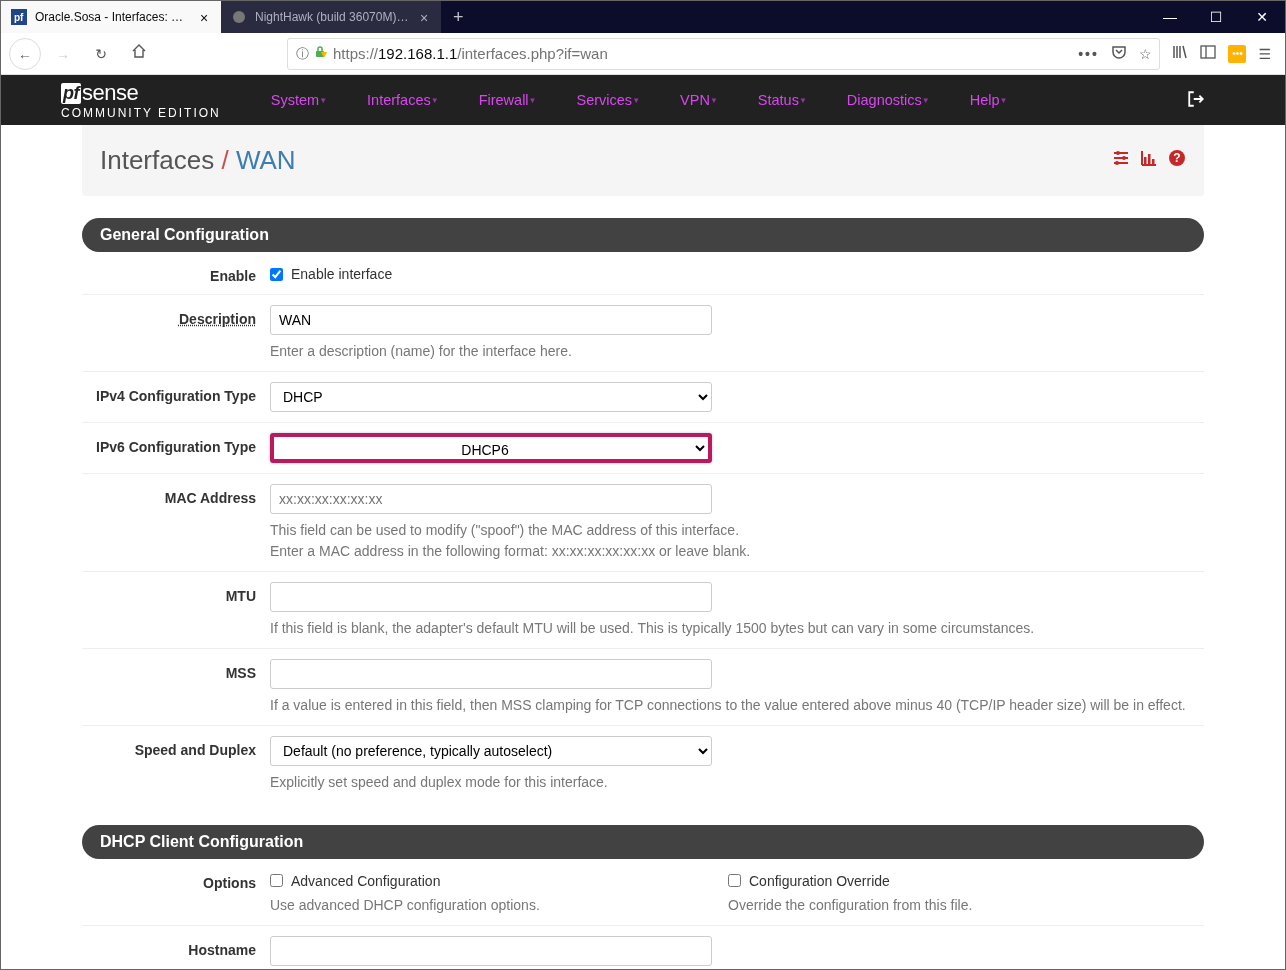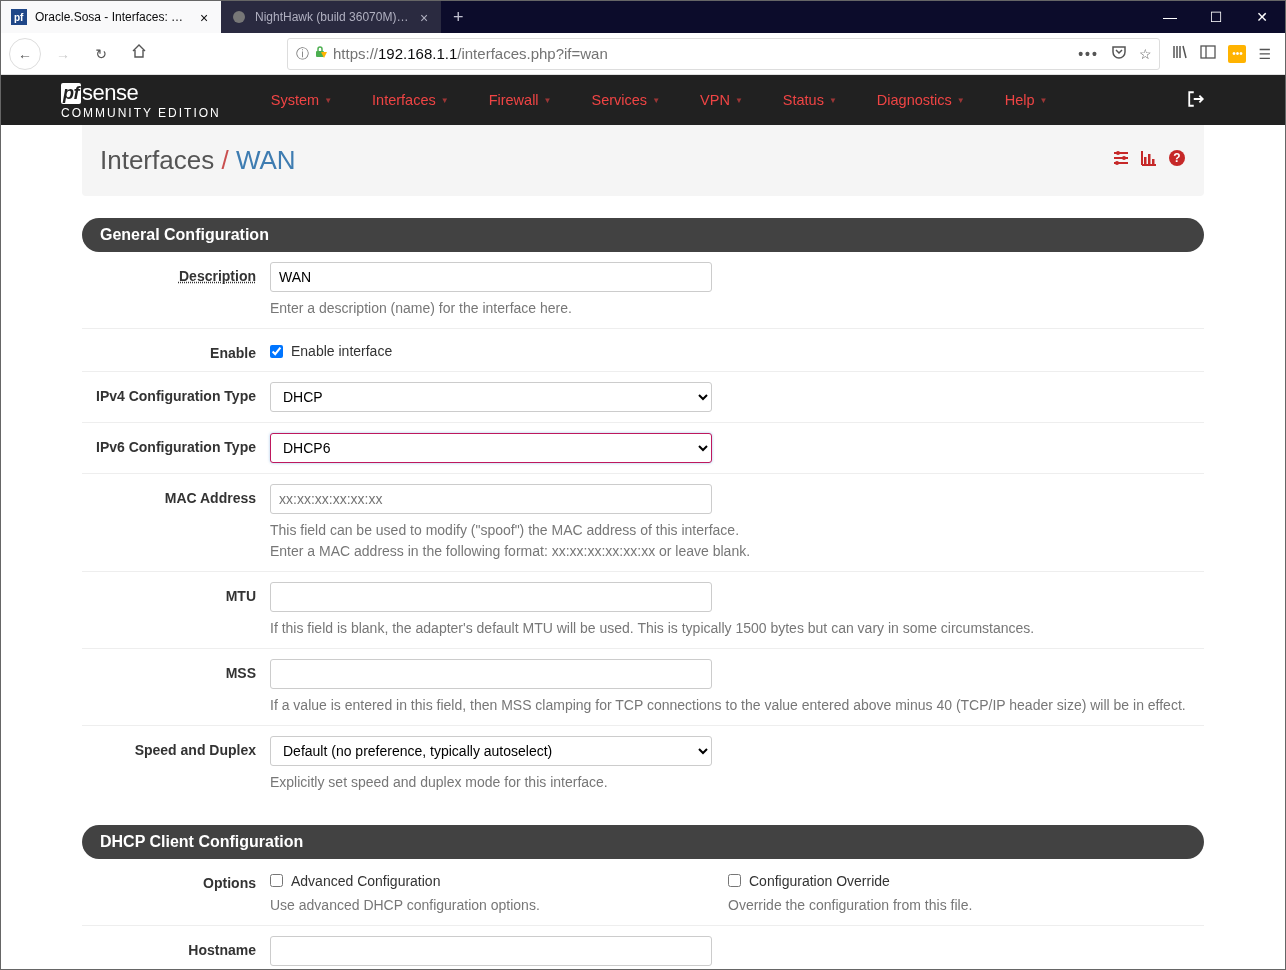--- a/index.html
+++ b/index.html
@@ -30,40 +30,40 @@
 .toolbar-right { display:flex; align-items:center; gap:12px; padding: 0 6px; color:#555;}
 
 
 .content-scroll { flex: 1; overflow-y: scroll; background: #fff; }
 .topnav { background: #212121; height: 50px; display: flex; align-items: center; padding: 0 80px 0 60px; }
 .logo-box { display: flex; flex-direction: column; align-items:flex-start; color:#fff; margin-right: 30px;}
 .logo-main { font-size: 22px; font-weight: 300; letter-spacing: -0.5px; display:flex; align-items:center;}
 .logo-main .pf { background:#fff; color:#212121; display:inline-block; padding:0 2px; border-radius:2px; font-weight:bold; font-style:italic; font-size:18px; margin-right:1px;}
 .logo-sub { font-size: 12px; letter-spacing: 2px; }
 .nav-items { display:flex; gap: 0; }
-.nav-item { padding: 14px 20px; color: #ef4444; cursor: pointer; font-size: 14.5px; display:flex; align-items:center; gap:5px;}
+.nav-item { padding: 14px 20px; color: #d946ef; cursor: pointer; font-size: 14.5px; display:flex; align-items:center; }
 .caret-down { font-size: 8px; opacity: 0.6; }
 .nav-icon-logout { margin-left:auto; cursor:pointer; color:#fff;}
 
 .page-wrap { max-width: 1122px; margin: 0 auto; padding: 0; }
 .breadcrumb-bar { background: #f5f5f5; padding: 20px 18px; display:flex; align-items:center; justify-content:space-between; border-radius: 0 0 4px 4px; text-align: center;}
 .breadcrumb { font-size: 26px; color: #555; font-weight: 300; }
 .breadcrumb a { color: #3e7cb1; }
 .bc-icons { display:flex; gap:10px; color:#c62828; font-size:18px; }
 
 .panel { margin-top: 22px; }
 .panel-heading { background: #424242; color: #fff; padding: 8px 18px; font-size: 16px; font-weight: 600; border-radius: 17px; }
 .panel-body { }
 .form-row { display: flex; padding: 10px 8px; border-bottom: 1px solid #eee; }
 .form-row:last-child { border-bottom: none; }
 .form-label { width: 180px; text-align: right; padding-right: 14px; padding-top: 6px; color: #333; font-size: 14px; font-weight: 600;}
 .form-label.underline { text-decoration: underline dotted;}
 .form-ctl { flex: 1; padding-right: 10px;}
 .form-ctl input[type=text], .form-ctl input[type=number], .form-ctl select { width: 442px; height: 30px; padding: 4px 8px; border: 1px solid #ccc; border-radius: 3px; font-size: 14px; background: #fff;}
-.form-ctl select.focused { border: 1px solid #be185d; box-shadow: 0 0 3px rgba(33,118,199,0.4);}
+.form-ctl select.focused { border: 4px solid #be185d; box-shadow: 0 0 3px rgba(33,118,199,0.4); text-align: center;}
 .help-text { color: #777; margin-top: 6px; font-size: 14px; line-height: 1.45;}
 .checkbox-row { display:flex; align-items:center; gap:8px; padding-top:4px;}
 .opts-double { display:flex; }
 .opts-double > div { flex: 1; }
 
 
 .content-scroll::-webkit-scrollbar { width: 17px; }
 .content-scroll::-webkit-scrollbar-track { background: #f0f0f0; }
 .content-scroll::-webkit-scrollbar-thumb { background: #c2c2c2; }
 
@@ -223,33 +223,33 @@
                 <circle cx="9" cy="9" r="8" fill="#c62828"></circle>
                 <text x="9" y="13" text-anchor="middle" font-size="12" fill="#fff" font-weight="bold">?</text>
               </svg></span>
         </div>
       </div>
 
       <div class="panel">
         <div class="panel-heading">General Configuration</div>
         <div class="panel-body">
           <div class="form-row">
-            <div class="form-label underline">Description</div>
-            <div class="form-ctl">
-              <input type="text" value="WAN" style="">
-              <div class="help-text">Enter a description (name) for the interface here.</div>
-            </div>
-          </div>
-          <div class="form-row">
             <div class="form-label">Enable</div>
             <div class="form-ctl">
               <div class="checkbox-row">
                 <input type="checkbox" checked="" style="">
                 <span>Enable interface</span>
               </div>
+            </div>
+          </div>
+          <div class="form-row">
+            <div class="form-label underline">Description</div>
+            <div class="form-ctl">
+              <input type="text" value="WAN" style="">
+              <div class="help-text">Enter a description (name) for the interface here.</div>
             </div>
           </div>
           <div class="form-row">
             <div class="form-label">IPv4 Configuration Type</div>
             <div class="form-ctl">
               <select>
                 <option>DHCP</option>
               </select>
             </div>
           </div>

